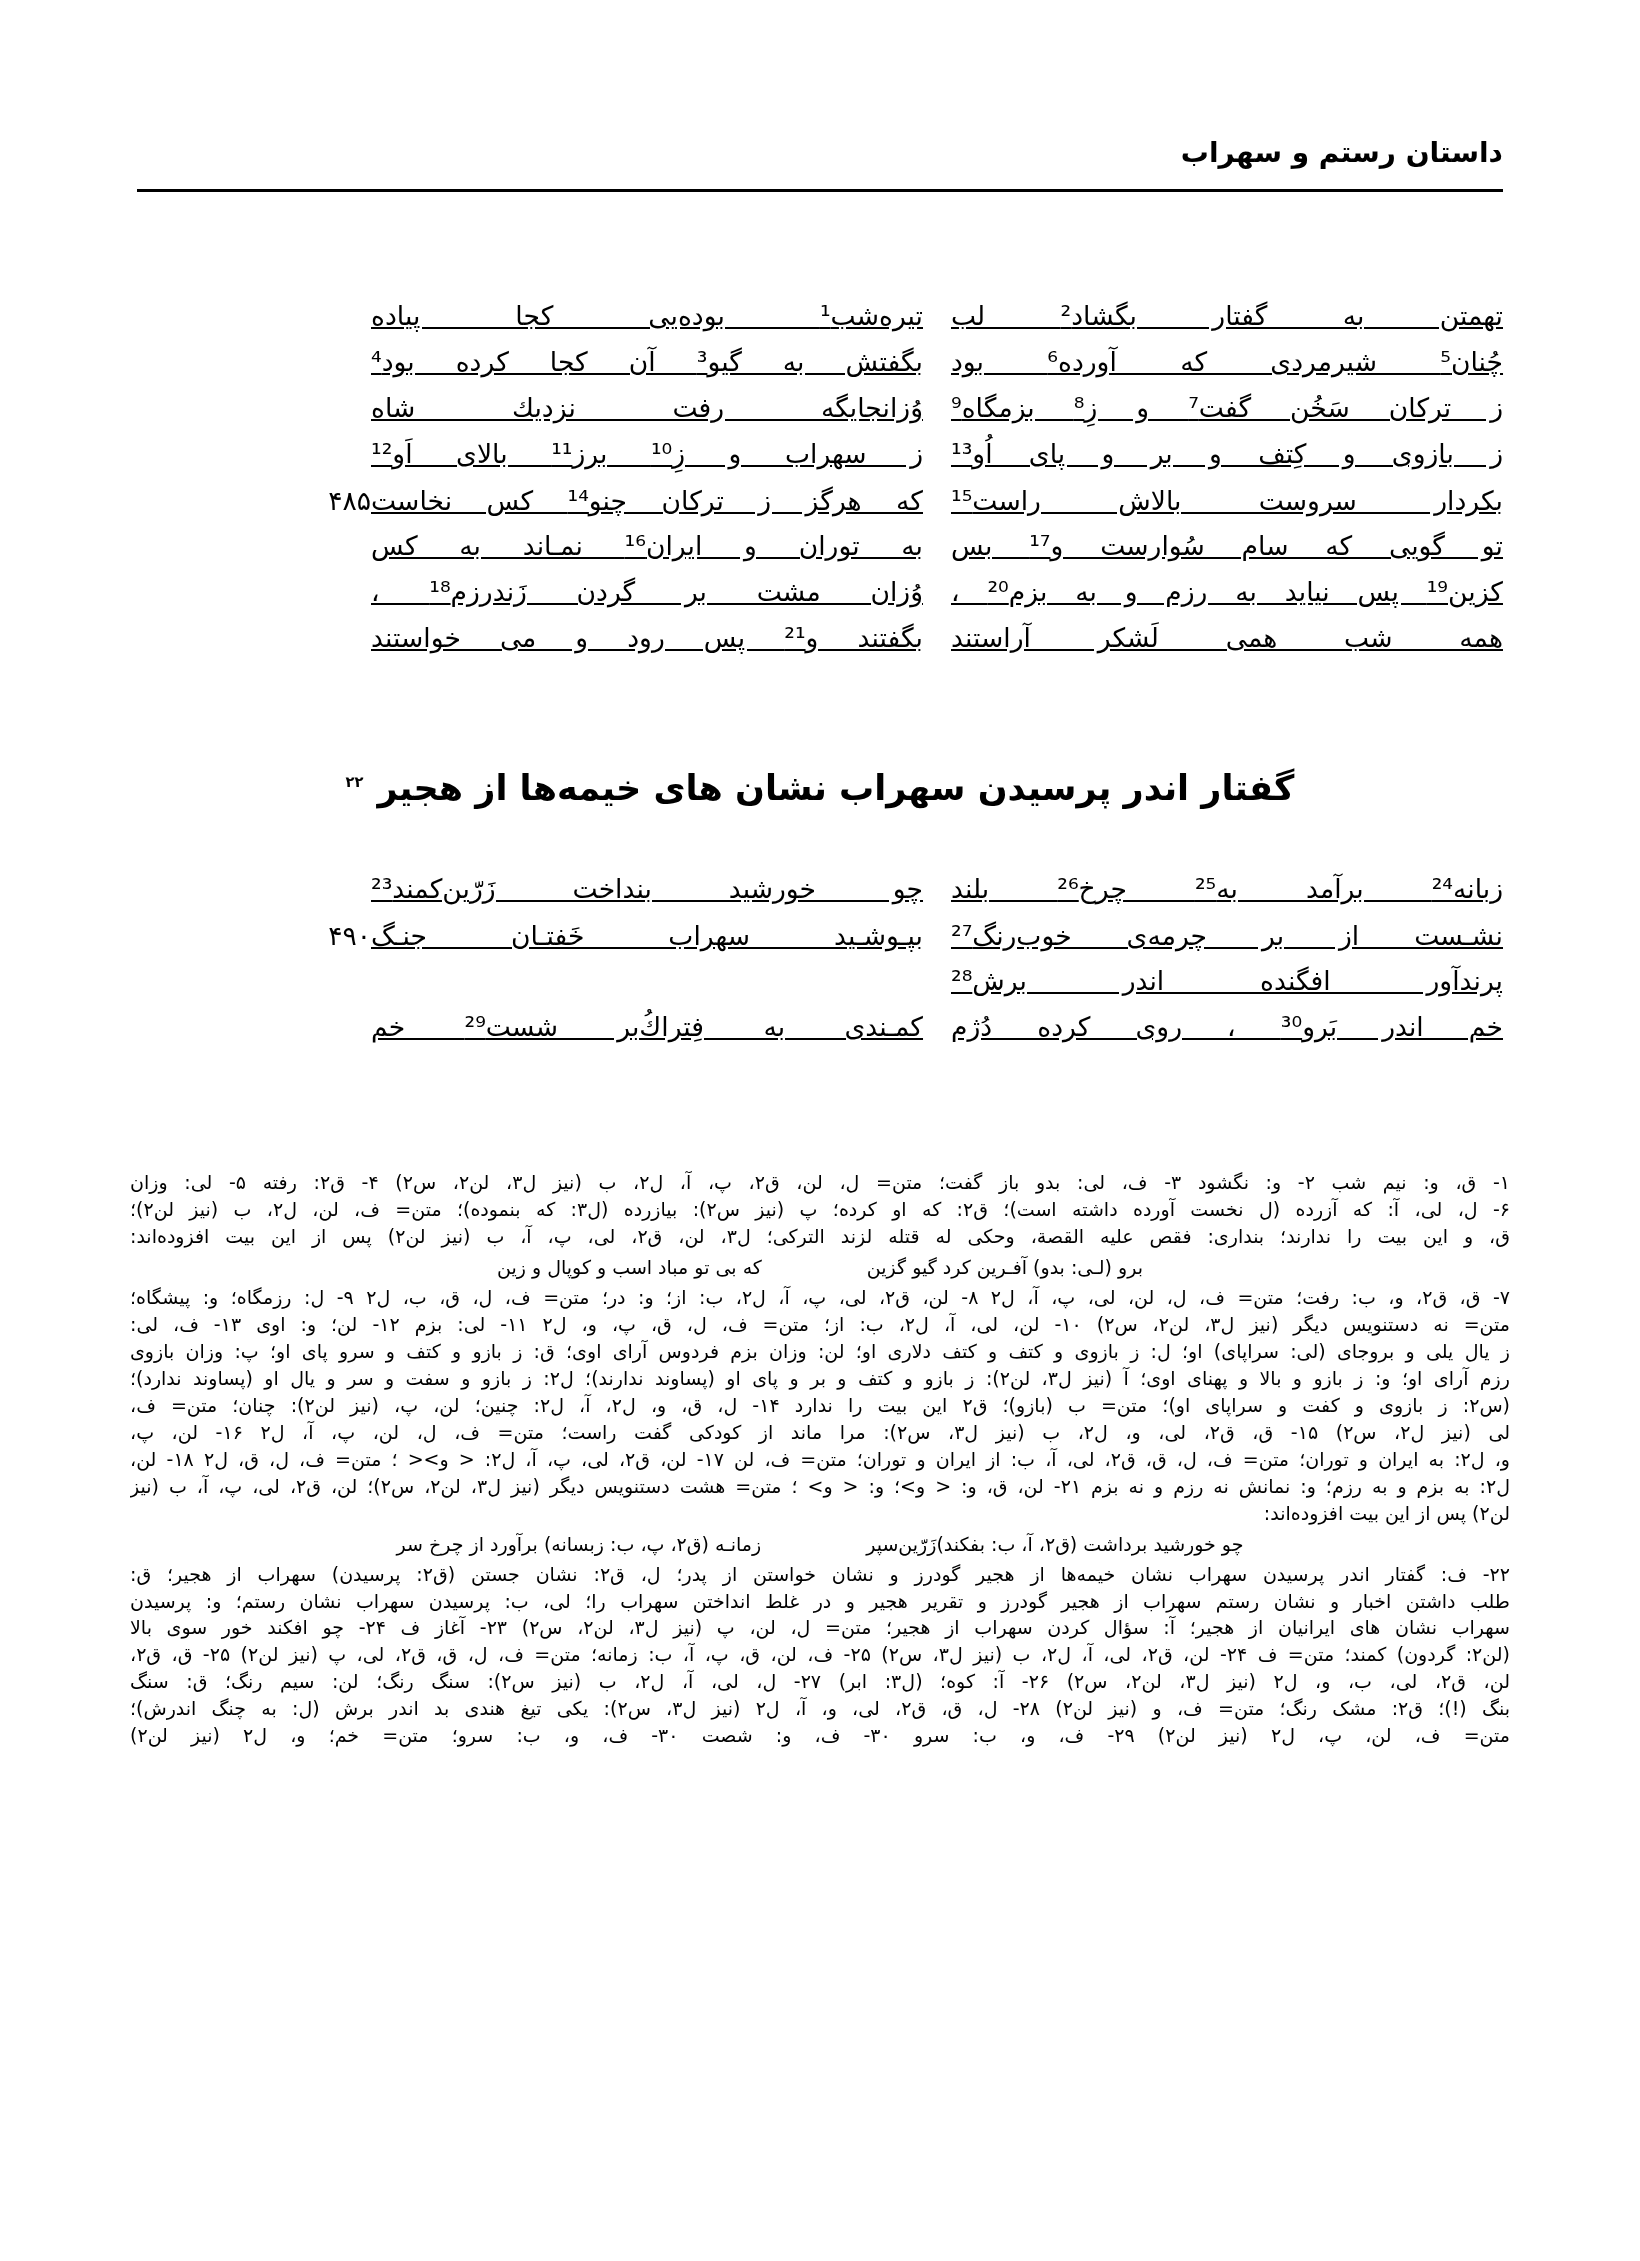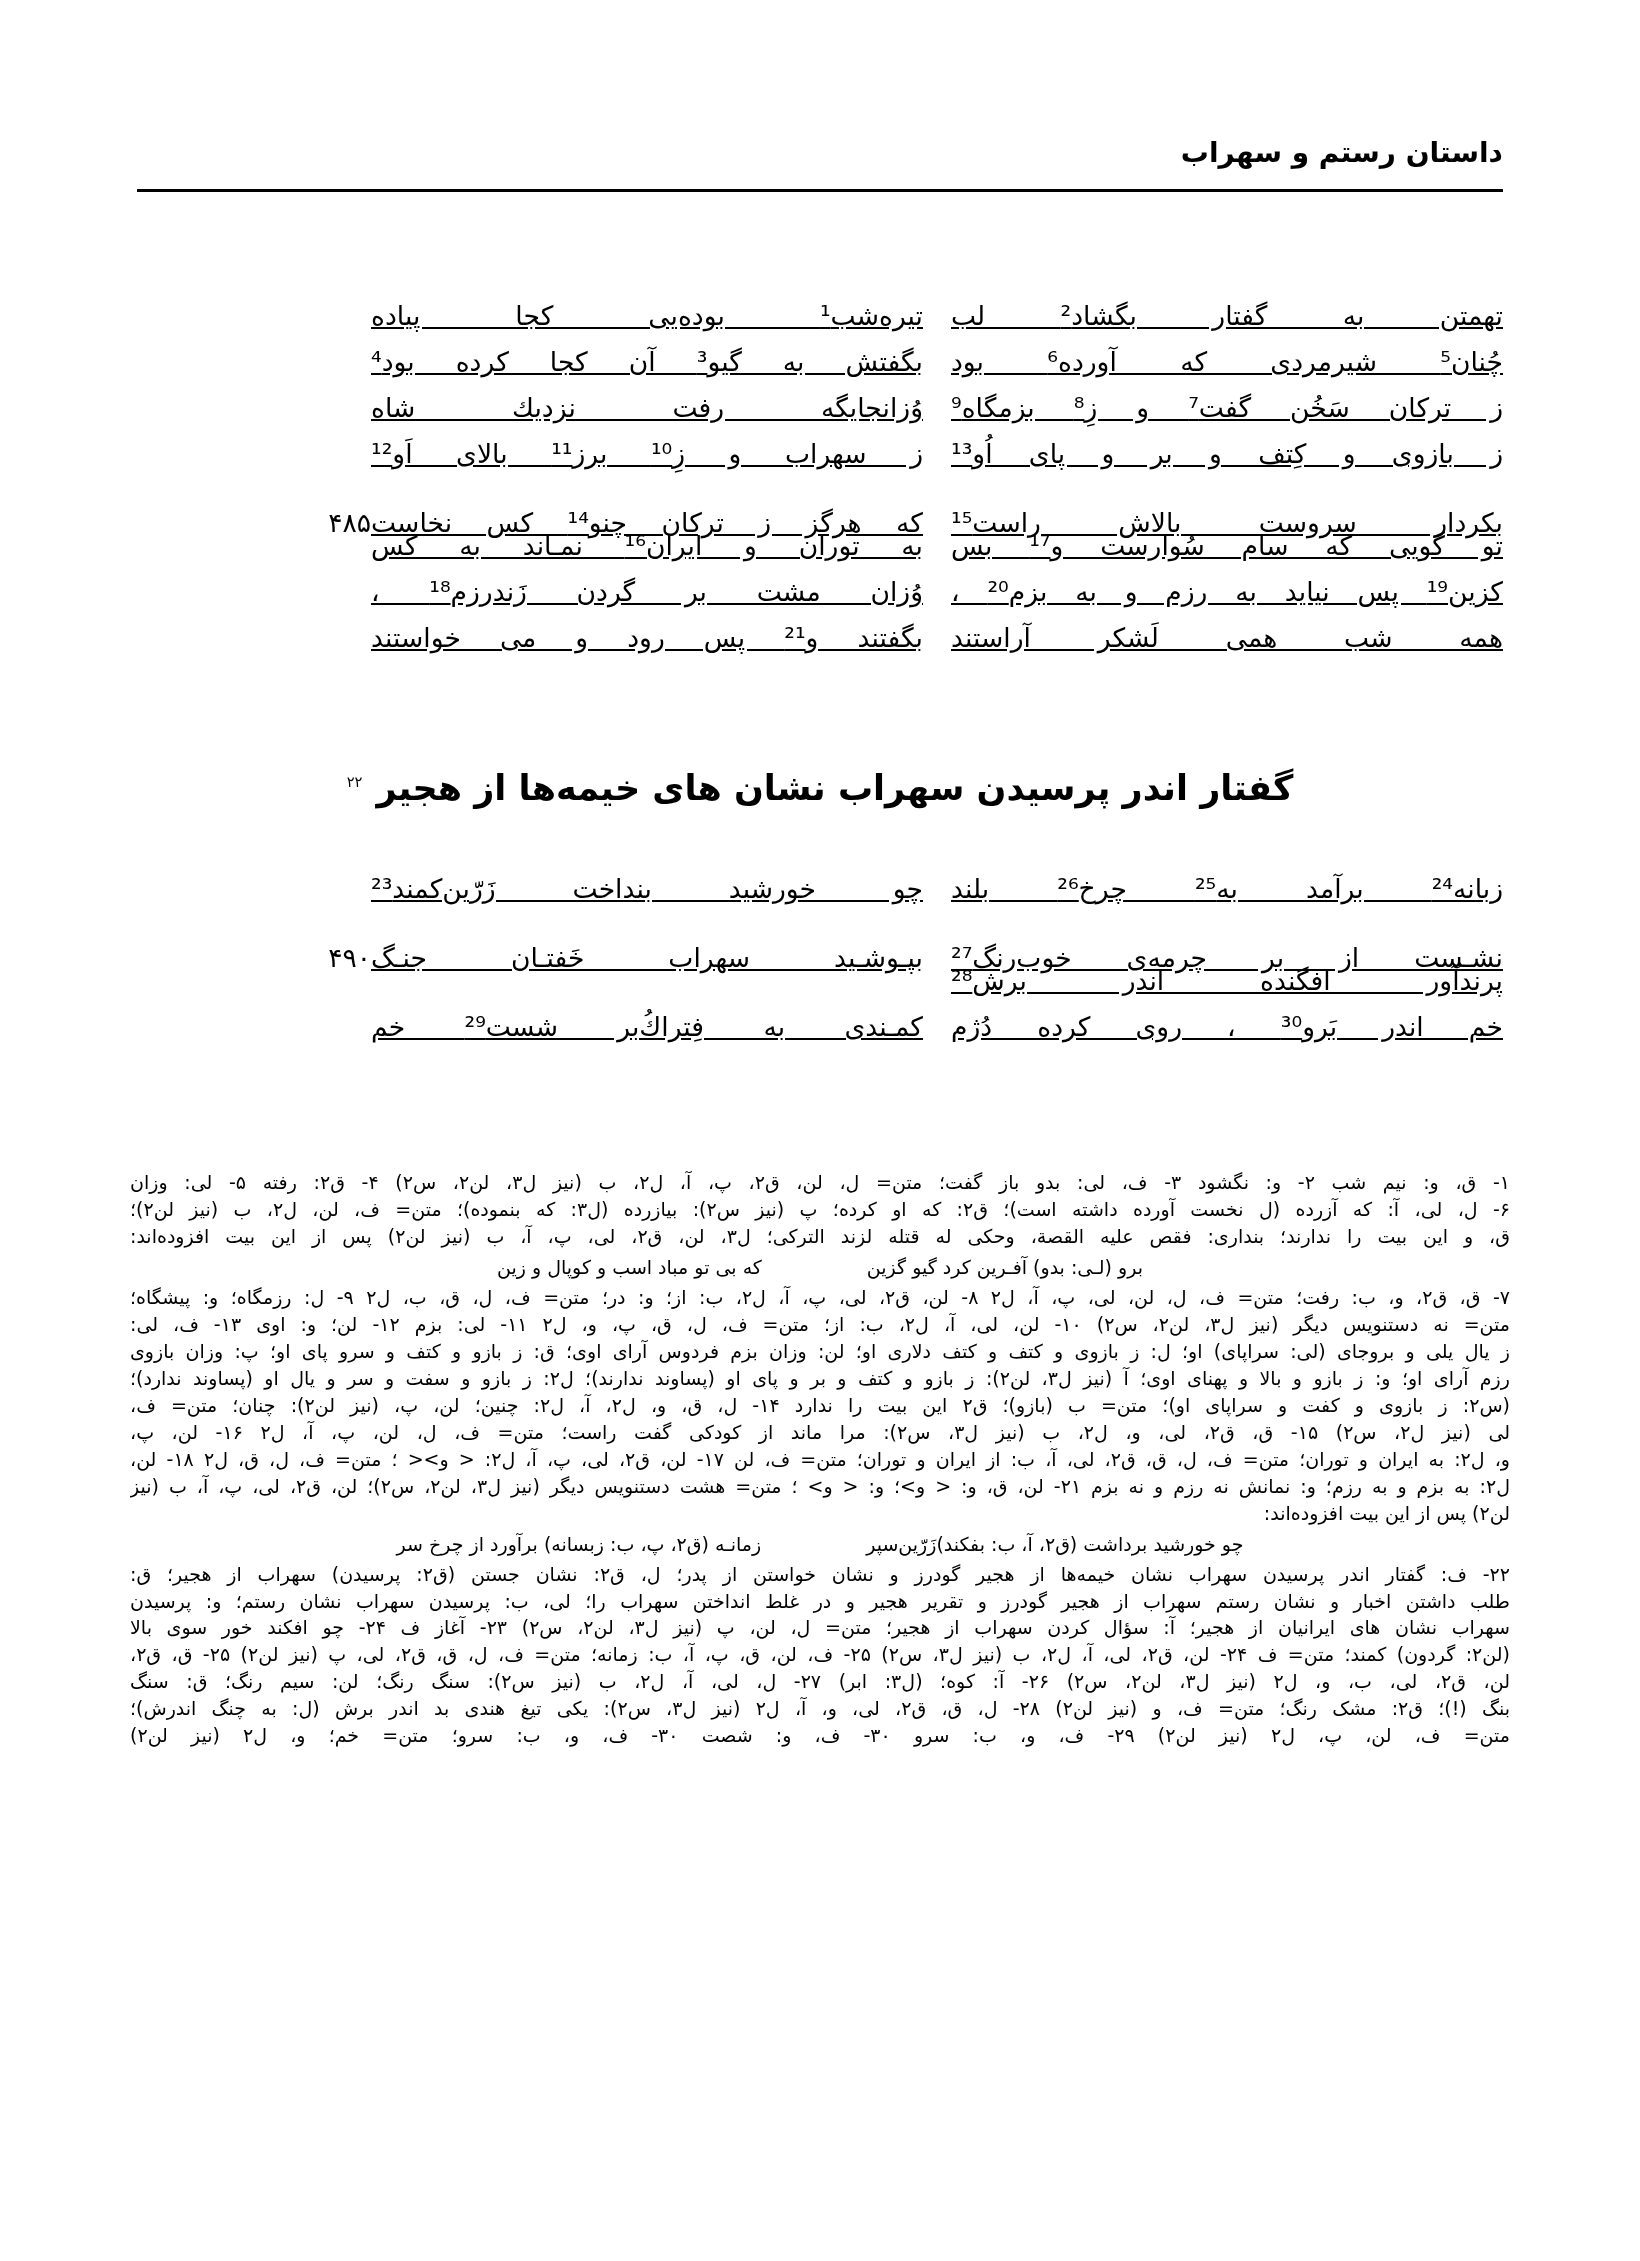--- a/index.html
+++ b/index.html
@@ -57,39 +57,38 @@
     height: 46px;
   }
   .vnum {
     width: 84px;
     flex: 0 0 84px;
     font-size: 26.6px;
     text-align: right;
     padding-left: 9.8px;
     box-sizing: border-box;
     letter-spacing: 0.7px;
-    margin-top: 22px;
   }
   .hemistich {
     flex: 0 0 552px;
     width: 552px;
     font-size: 26.6px;
     text-align: justify;
     text-align-last: justify;
     white-space: nowrap;
     line-height: 1.1;
     text-decoration: underline;
   }
   .hemistich.first { margin-left: 28px; }
   sup.fn {
     font-size: 14.7px;
     vertical-align: super;
     line-height: 0;
     margin-right: 14px;
-    font-weight: 400;
+    font-weight: 700;
   }
 
   
   .section-heading {
     position: absolute;
     right: 137px;
     left: 137px;
     text-align: center;
     font-size: 35px;
     font-weight: 700;

